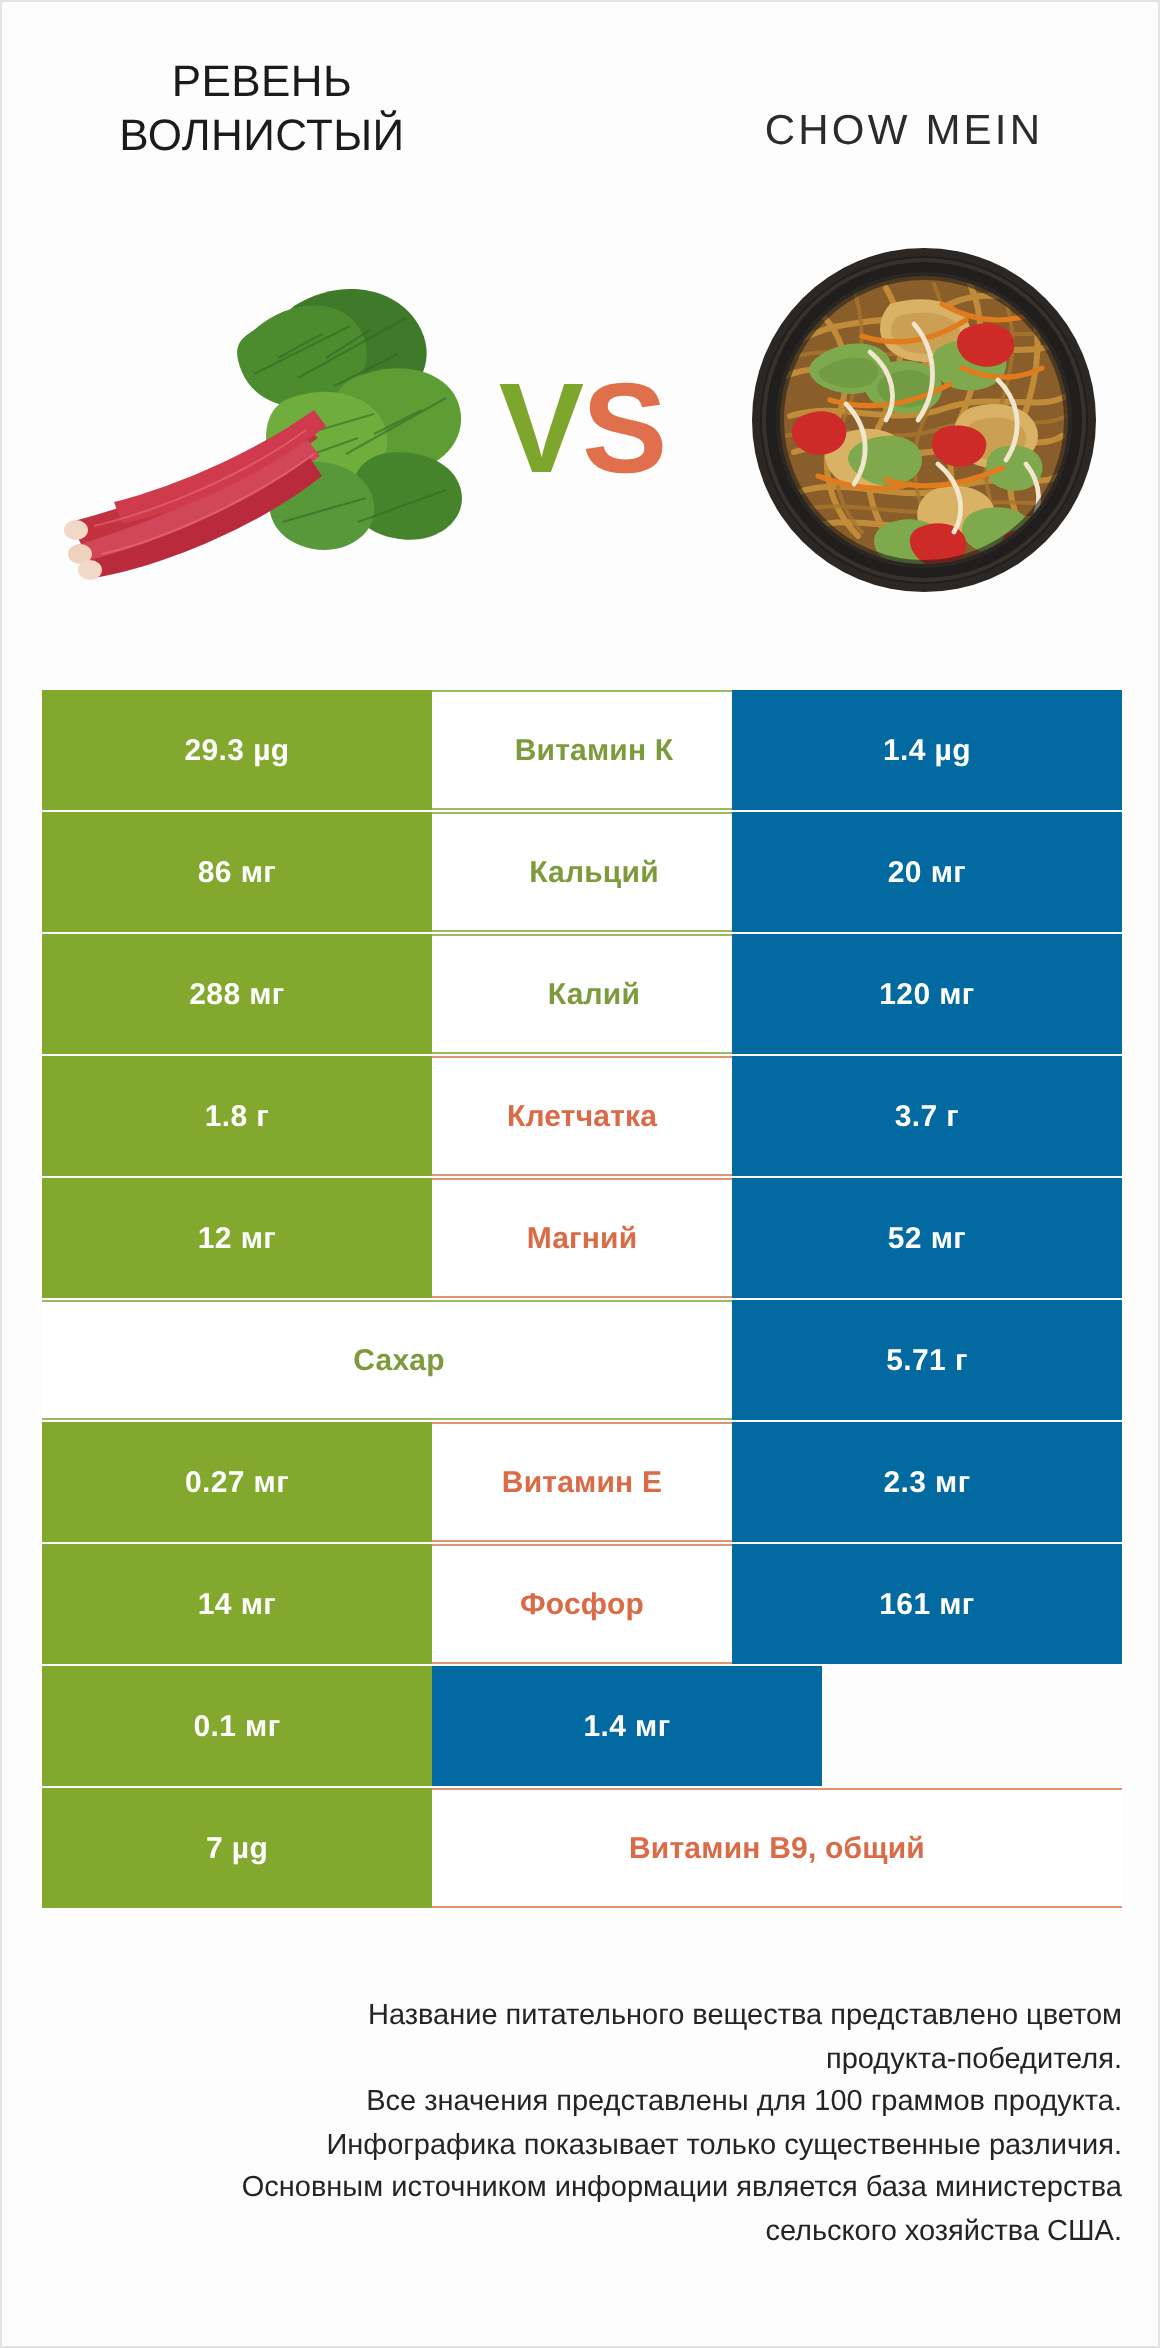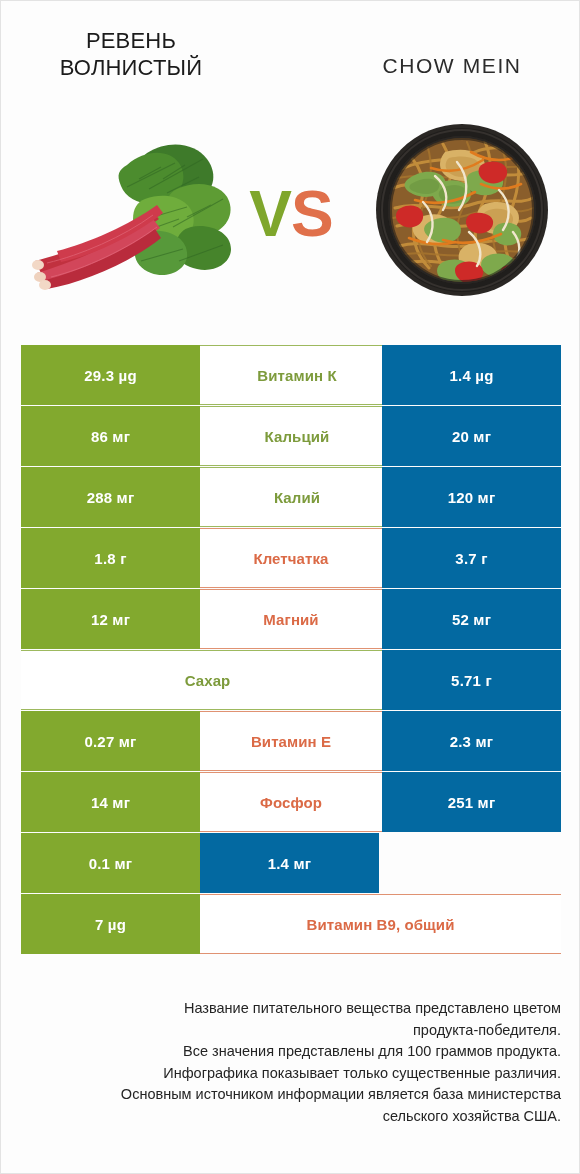--- a/index.html
+++ b/index.html
@@ -102,21 +102,21 @@
   .row {
     position: relative;
     height: 60px;
     display: flex;
     align-items: stretch;
     margin-bottom: 1px;
   }
   .row:last-child { margin-bottom: 0; }
 
   .cell-left, .cell-right {
-    width: 179px;
+    width: 195px;
     display: flex;
     align-items: center;
     justify-content: center;
     color: #ffffff;
     font-size: 15px;
     font-weight: 700;
     letter-spacing: 0.2px;
     box-sizing: border-box;
   }
   .cell-left  { background: #82A92E; }
@@ -346,21 +346,21 @@
       <div class="cell-right">5.71 г</div>
     </div>
     <div class="row win-orange">
       <div class="cell-left">0.27 мг</div>
       <div class="cell-mid">Витамин Е</div>
       <div class="cell-right">2.3 мг</div>
     </div>
     <div class="row win-orange">
       <div class="cell-left">14 мг</div>
       <div class="cell-mid">Фосфор</div>
-      <div class="cell-right">251 мг</div>
+      <div class="cell-right">161 мг</div>
     </div>
     <div class="row win-orange">
       <div class="cell-left">0.1 мг</div>
       <div class="cell-right">1.4 мг</div>
     </div>
     <div class="row win-orange">
       <div class="cell-left">7 µg</div>
       <div class="cell-mid">Витамин В9, общий</div>
     </div>
   </div>

